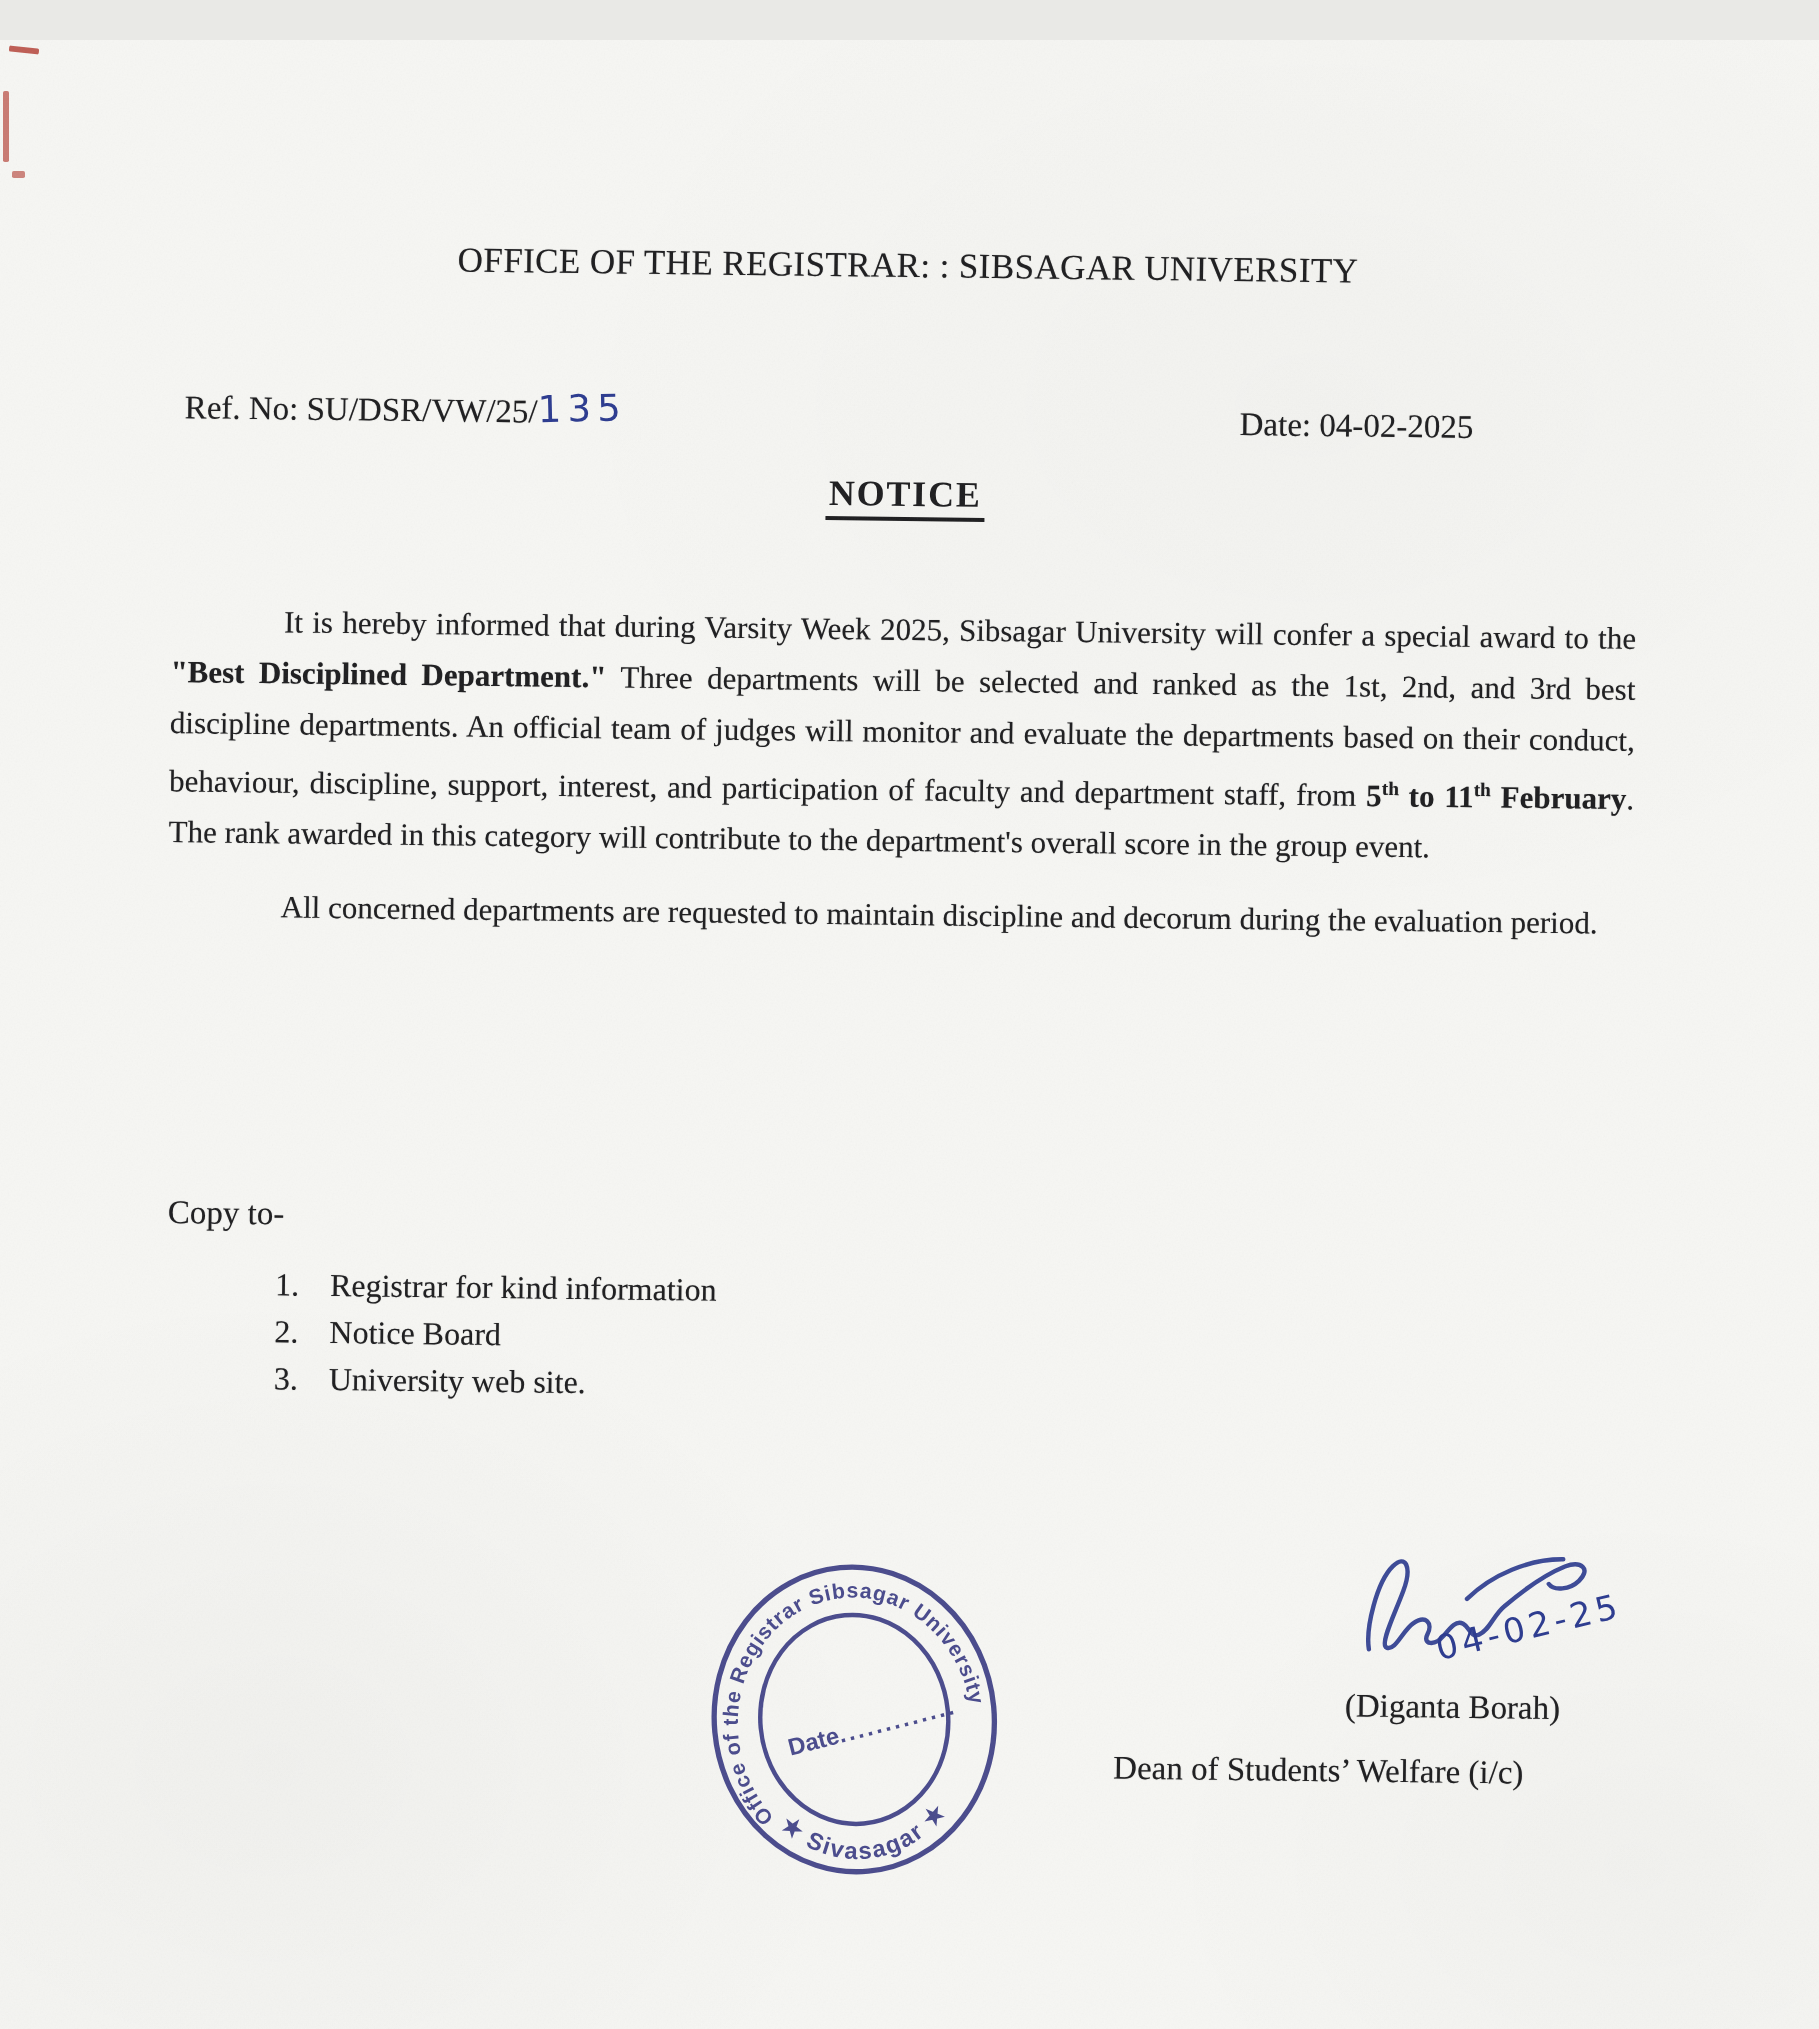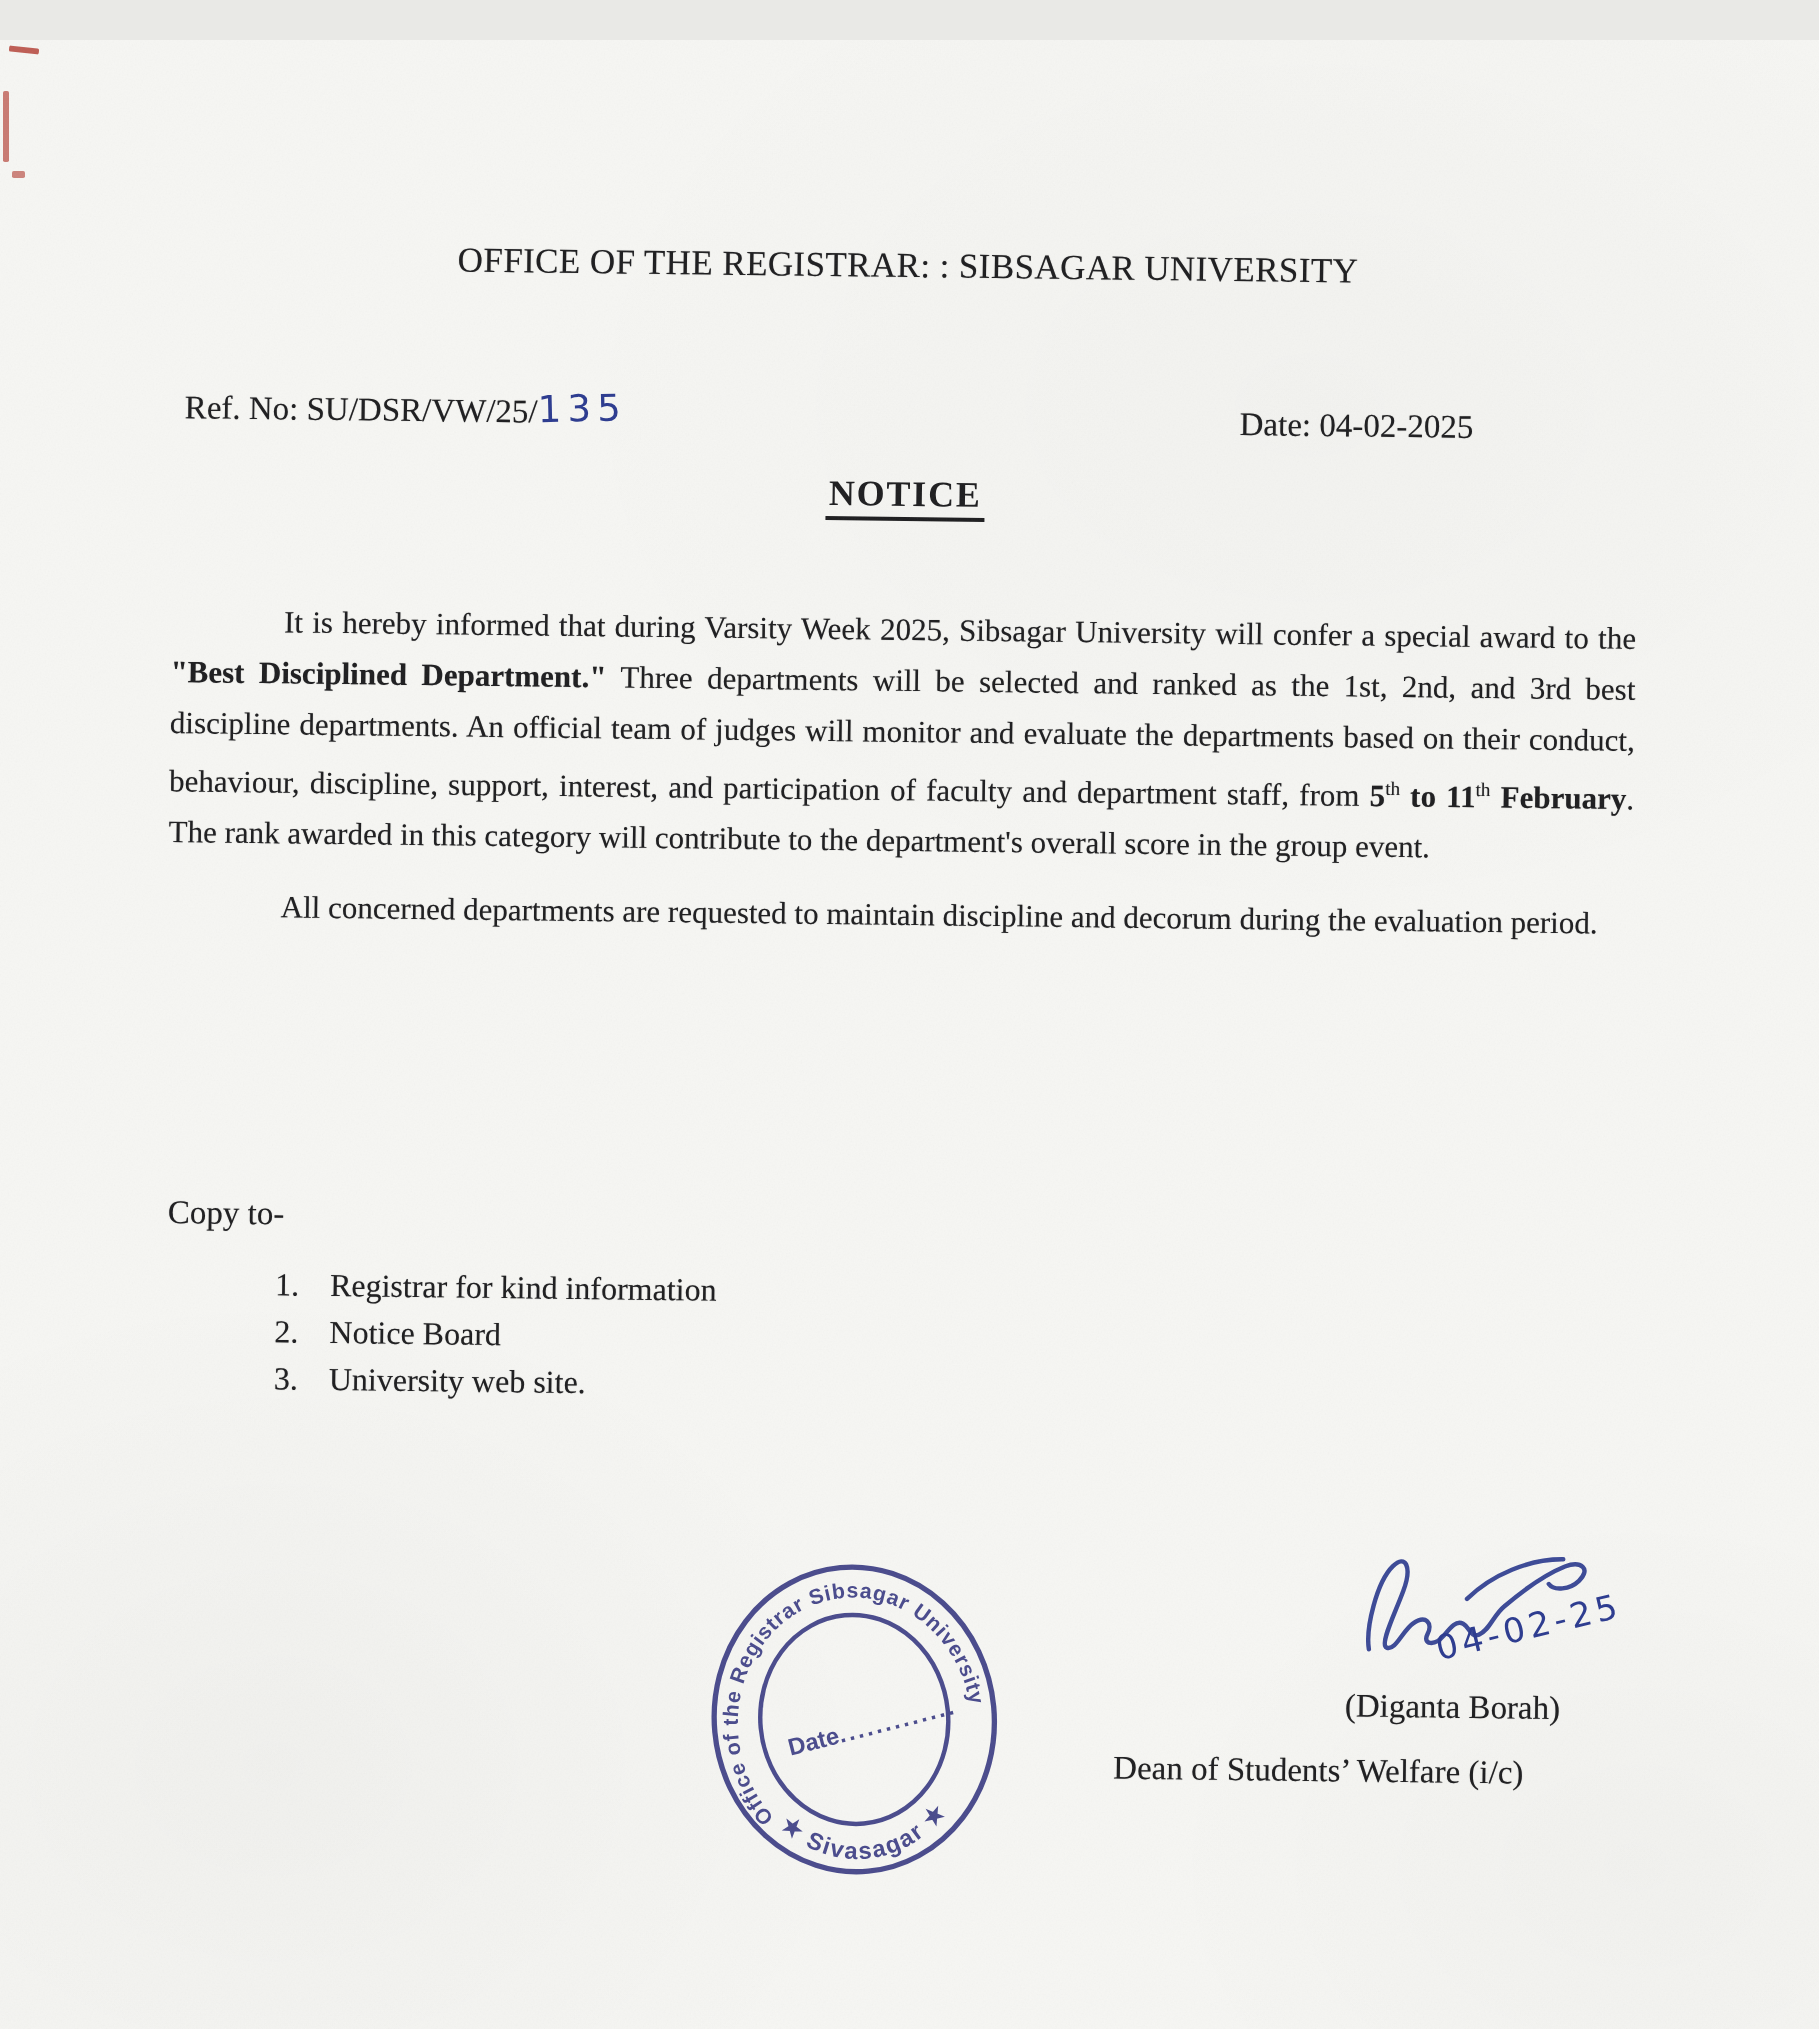--- a/index.html
+++ b/index.html
@@ -53,21 +53,21 @@
   }
 
   .bodytext{
     position:absolute; left:177px; top:564px; width:1465px;
     font-size:31px; line-height:51px;
     text-align:justify;
   }
   .para{ text-indent:113px; margin:0; }
   .para + .para{ margin-top:23px; }
   .seg-b{ font-weight:bold; }
-  .seg-sup{ font-weight:normal; font-size:0.62em; vertical-align:super; }
+  .seg-sup{ font-weight:bold; font-size:0.62em; vertical-align:super; }
 
   .copyto{ position:absolute; left:181px; top:1163px; font-size:33px; }
   .copylist{ position:absolute; left:289px; top:1229px; font-size:32px; line-height:47px; }
   .copylist .row{ display:flex; }
   .copylist .num{ width:55px; }
 
   .stamp-wrap{ position:absolute; left:714px; top:1507px; width:319px; height:346px; }
   .sig-wrap{ position:absolute; left:1373px; top:1497px; width:266px; height:142px; }
   .hw-date{
     position:absolute; left:1452px; top:1559px;

